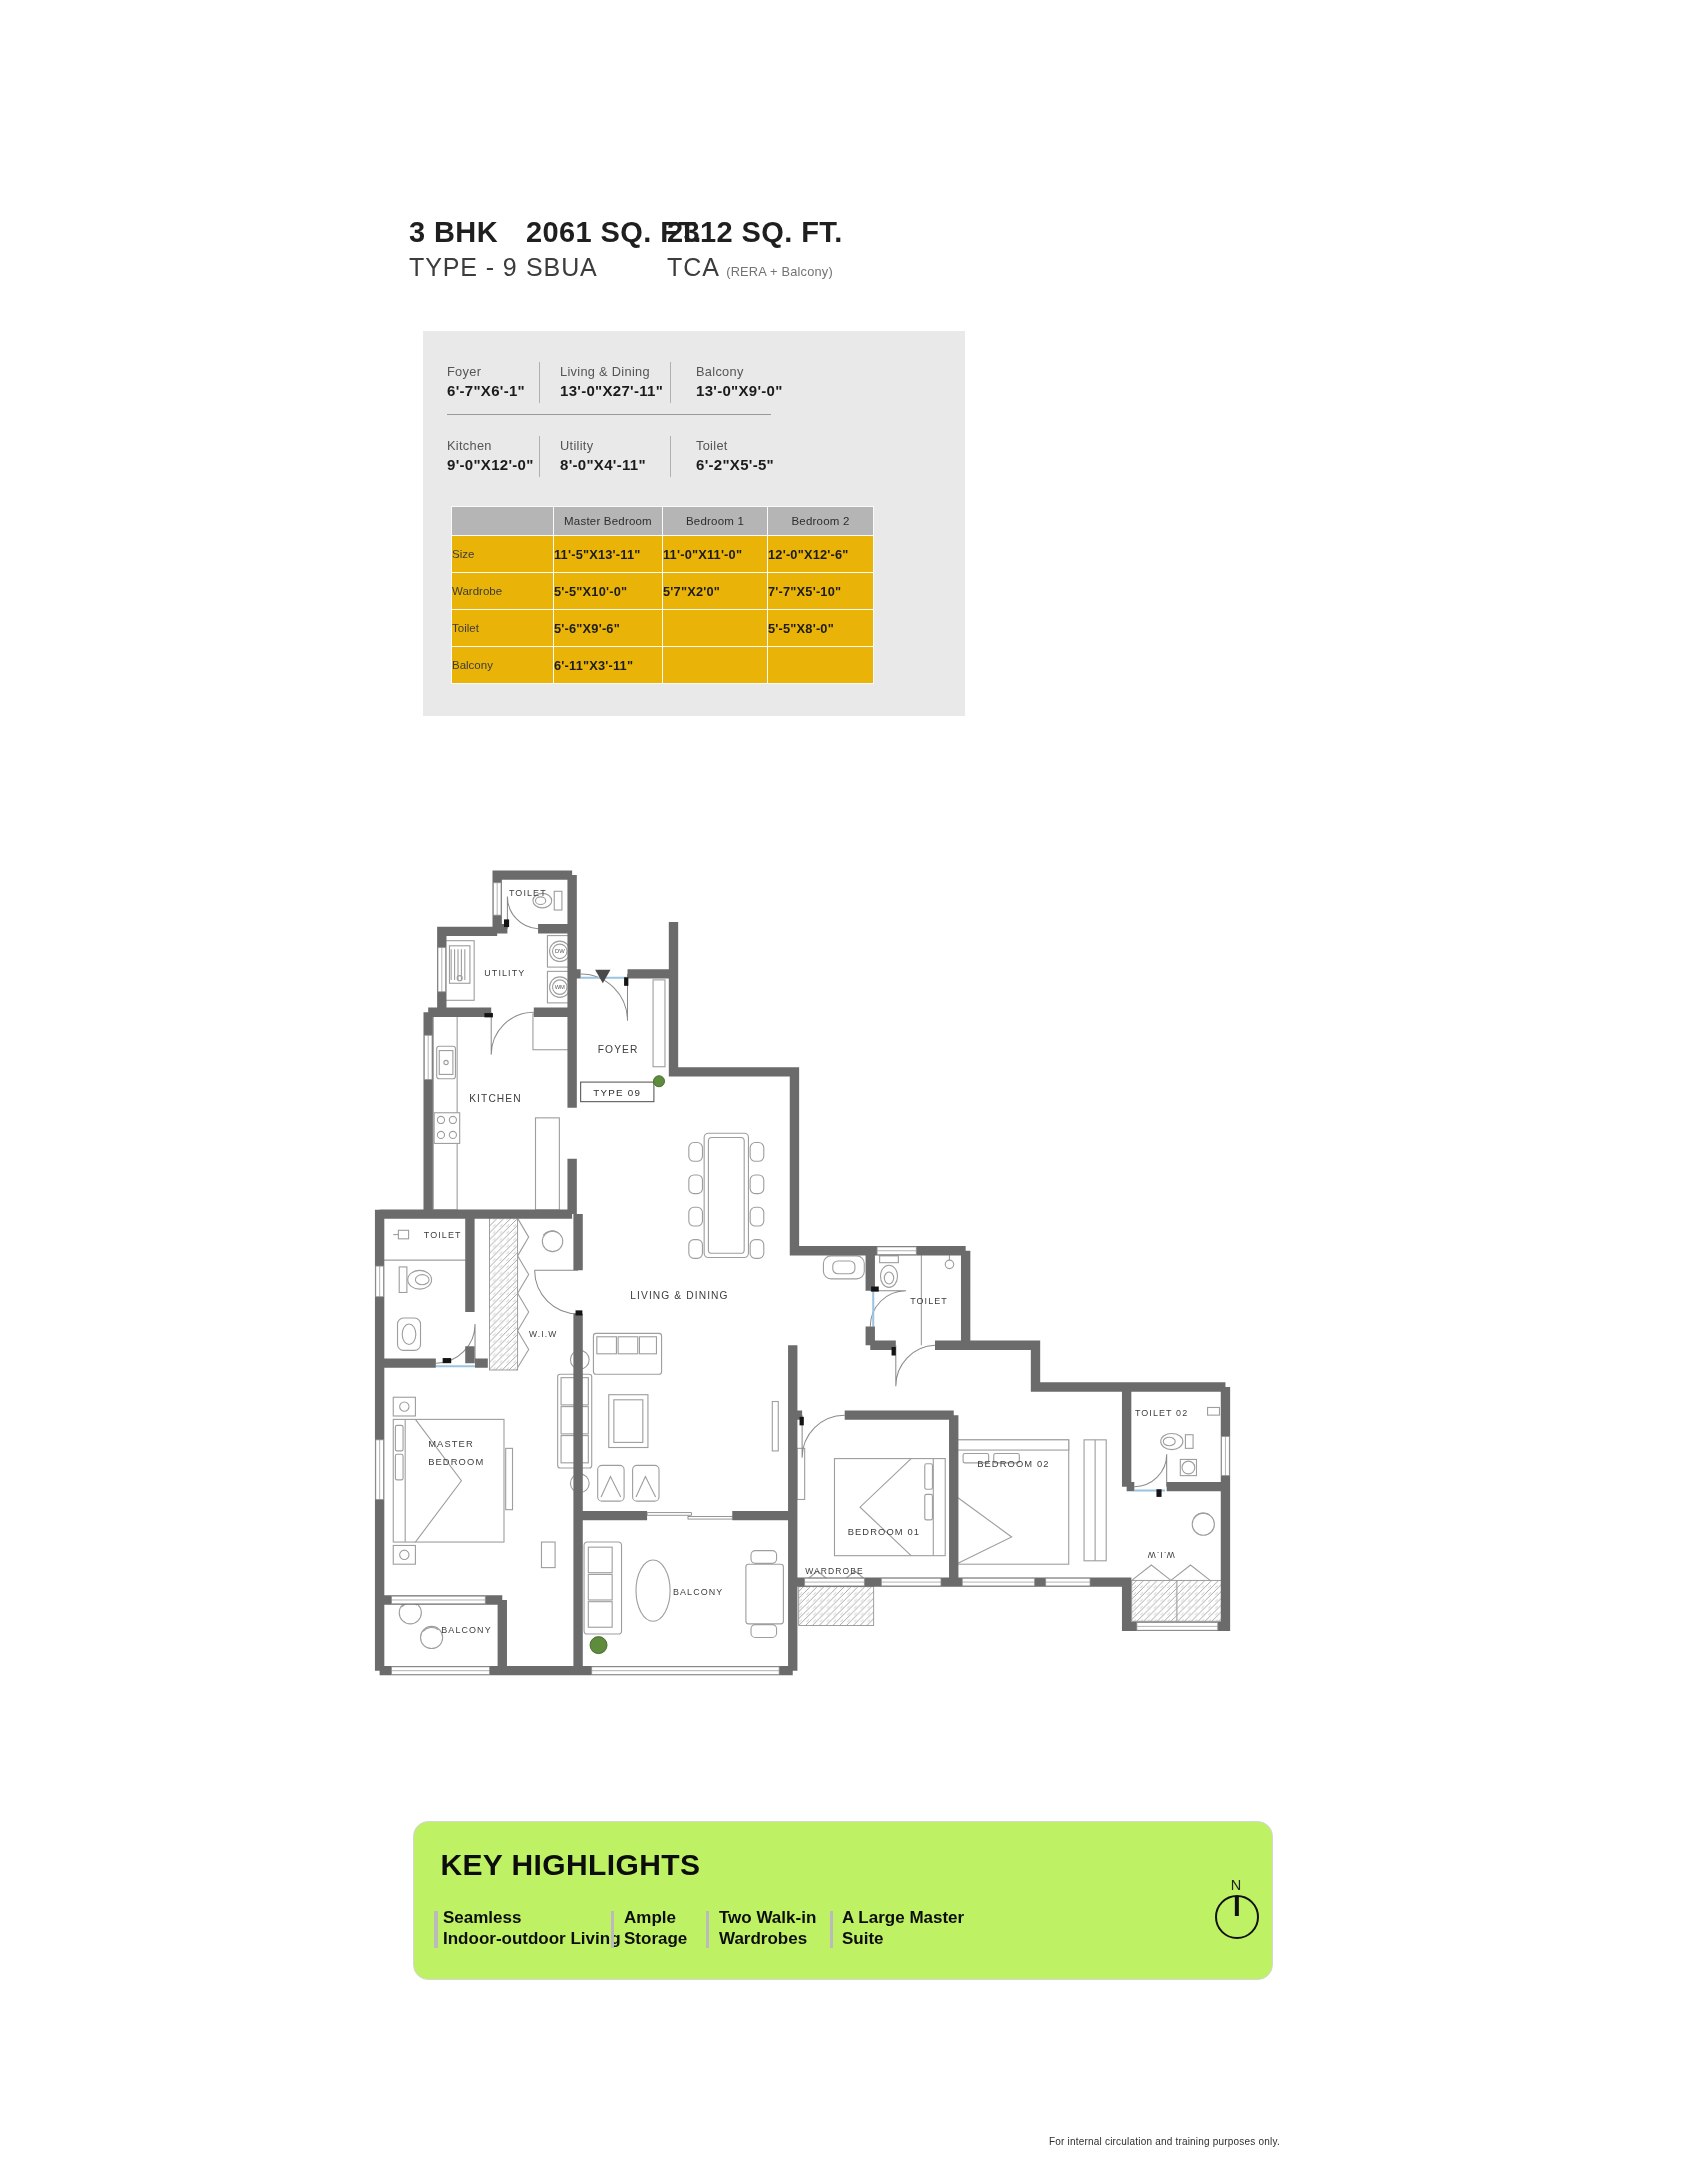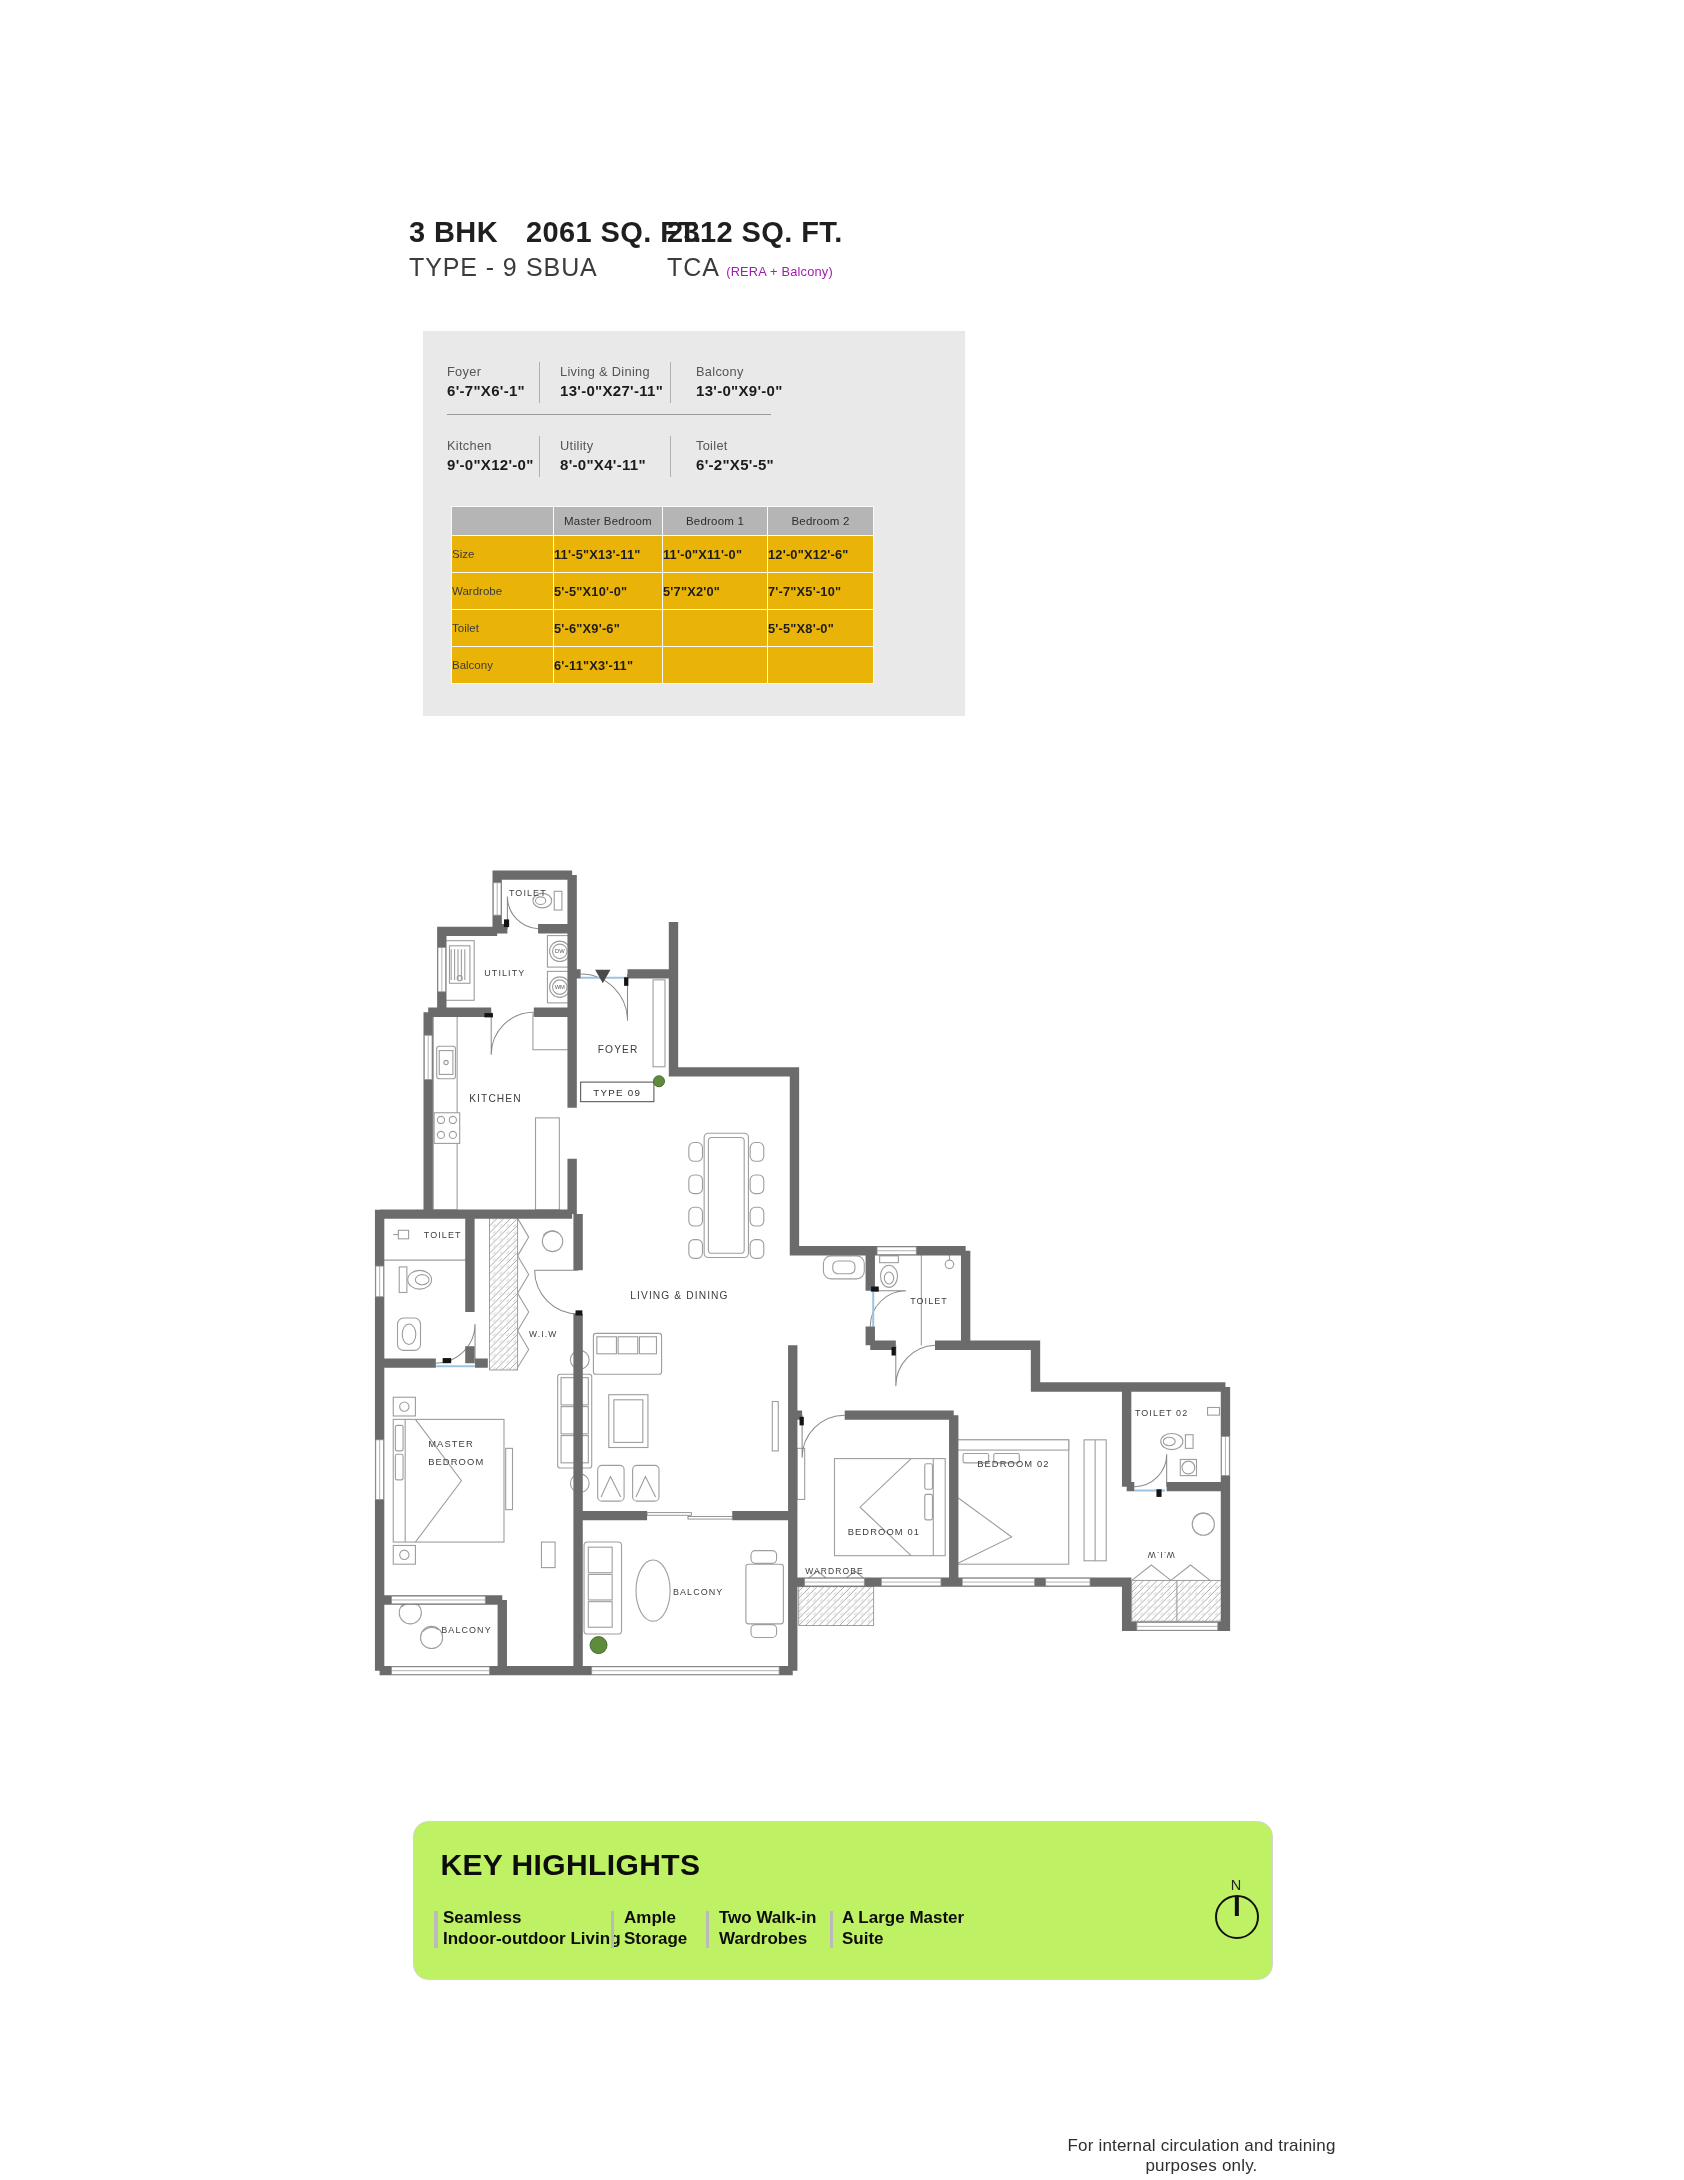--- a/index.html
+++ b/index.html
@@ -2,21 +2,21 @@
 <html style="font-size:13.6px"><head>
 <meta charset="utf-8">
 <style>
   html,body{margin:0;padding:0;background:#fff;}
   #page{position:relative;width:1354px;height:2181px;background:#ffffff;overflow:hidden;
         font-family:"Liberation Sans",sans-serif;color:#1e1e1e;}
   
   .hdr-col{position:absolute;top:215px;}
   .hdr-title{font-size:29px;font-weight:700;letter-spacing:0.4px;color:#1f1f1f;line-height:34px;white-space:nowrap;}
   .hdr-sub{font-size:25px;font-weight:300;letter-spacing:0.9px;color:#3c3c3c;line-height:29px;margin-top:4.3px;white-space:nowrap;}
-  .hdr-note{font-size:12.8px;font-weight:400;color:#a21caf;letter-spacing:0.2px;}
+  .hdr-note{font-size:12.8px;font-weight:400;color:#737373;letter-spacing:0.2px;}
   
   #specbox{position:absolute;left:423px;top:331px;width:542px;height:385px;background:#e9e9e9;}
   .spec-cell{position:absolute;white-space:nowrap;}
   .spec-label{font-size:12.8px;color:#555;letter-spacing:0.3px;}
   .spec-value{font-size:15px;font-weight:700;color:#1b1b1b;letter-spacing:0.3px;margin-top:3.4px;}
   .vdiv{position:absolute;width:1.3px;background:#b0b0b0;}
   #spec-rule{position:absolute;left:24px;top:83px;width:324px;height:1.3px;background:#9a9a9a;}
   
   #dimtable{position:absolute;left:28px;top:175px;width:417px;height:175px;border:0.9px solid #999;
             border-collapse:collapse;table-layout:fixed;}
@@ -45,21 +45,21 @@
   #hl-card{position:absolute;left:413px;top:1821px;width:858px;height:157px;background:#bef264;
            border:1.3px solid #d5d5d5;border-radius:15.3px;}
   #hl-title{position:absolute;left:26.4px;top:25.6px;font-size:30px;font-weight:800;letter-spacing:0.4px;color:#0d0d0d;}
   .hl-bar{position:absolute;width:3.4px;height:37px;background:#bbbbbb;top:89px;}
   .hl-item{position:absolute;top:85px;font-size:17px;font-weight:700;color:#0d0d0d;line-height:21px;white-space:nowrap;}
   #compass{position:absolute;left:797px;top:55px;width:51px;text-align:center;}
   #compass .n{font-size:14.5px;color:#222;letter-spacing:0.9px;}
   #compass .dial{position:relative;width:40px;height:40px;border:2.6px solid #111;border-radius:50%;margin:1.7px auto 0;}
   #compass .needle{position:absolute;left:50%;top:-0.9px;width:4.3px;height:20.4px;background:#111;transform:translateX(-50%);}
   
-  #footer-note{position:absolute;left:1049px;top:2136px;font-size:17px;color:#2f2f2f;letter-spacing:0.2px;text-align:center;}
+  #footer-note{position:absolute;left:1049px;top:2136px;font-size:10px;color:#2f2f2f;letter-spacing:0.2px;text-align:center;}
 </style>
 </head>
 <body>
 
 <div id="page">
 
   <div class="hdr-col" style="left:409px">
     <div class="hdr-title">3 BHK</div>
     <div class="hdr-sub">TYPE - 9</div>
   </div>

